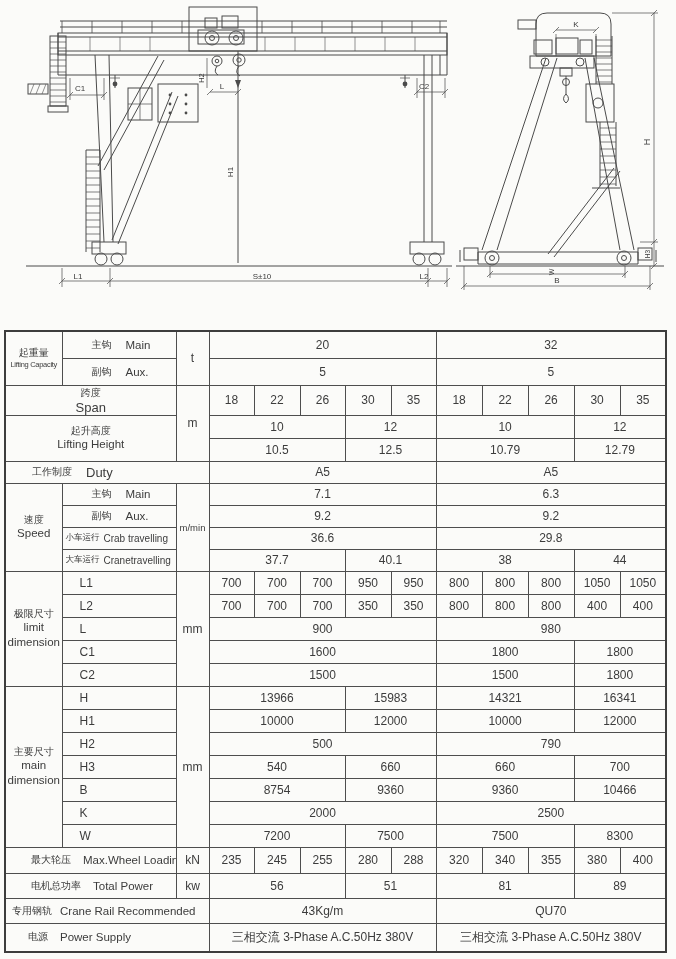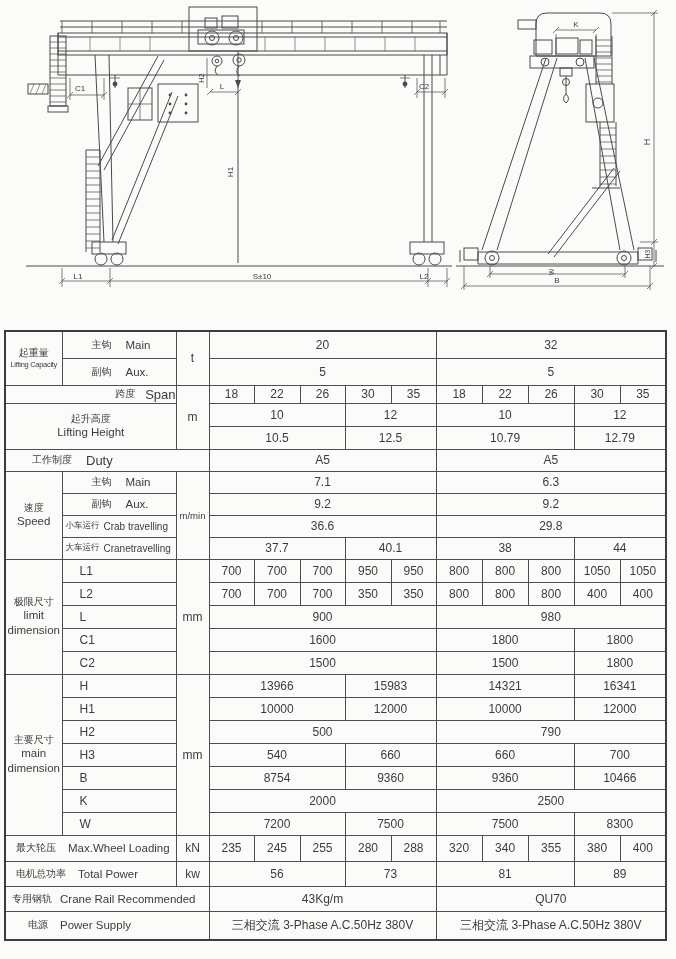--- a/index.html
+++ b/index.html
@@ -17,22 +17,22 @@
   tr.h27{height:27px} tr.h18{height:18px} tr.h23{height:23px} tr.h22{height:22px}
   tr.h26{height:26px} tr.h25{height:25px} tr.h29{height:29px}
   td.grp span{display:block;line-height:1.25;}
   .cn{font-size:10px;} .cns{font-size:8.5px;} .en{font-size:11.5px;} .ens{font-size:10px;}
   .tiny{font-size:7.5px;letter-spacing:-0.3px;}
   td.sub{text-align:left;}
   td.sub .in{display:flex;align-items:center;gap:14px;padding-left:29px;}
   td.sub .in.tight{gap:4px;padding-left:3px;}
   td.sub .in.plain{padding-left:17px;}
   td.lblrow{text-align:left;}
-  td.lblrow .in{display:flex;align-items:center;gap:12px;padding-left:10px;}
-  td.ctr .in{display:flex;align-items:center;gap:10px;justify-content:flex-end;}
+  td.lblrow .in{display:flex;align-items:center;gap:12px;padding-left:25px;}
+  td.ctr .in{display:flex;align-items:center;justify-content:flex-end;flex-direction:column;}
   td.unit{font-size:11.5px;}
   td.v{font-size:12px;}
   .sm{font-size:10.5px;}
 </style>
 </head>
 <body>
 
 <div class="page">
 
 <svg class="drawing" width="676" height="296" viewBox="0 0 676 296">
@@ -592,21 +592,21 @@
   </tr>
   <tr class="h25">
     <td class="lblrow" colspan="2">
             <span class="in">
       <span class="cn">电机总功率</span>
       <span class="en">Total Power</span>
             </span>
           </td>
     <td class="unit">kw</td>
     <td class="v sm" colspan="3">56</td>
-    <td class="v sm" colspan="2">73</td>
+    <td class="v sm" colspan="2">51</td>
     <td class="v sm" colspan="3">81</td>
     <td class="v sm" colspan="2">89</td>
   </tr>
   <tr class="h25">
     <td class="lblrow" colspan="3">
             <span class="in" style="gap:8px;padding-left:6px">
       <span class="cn">专用钢轨</span>
       <span class="en">Crane Rail Recommended</span>
             </span>
           </td>

